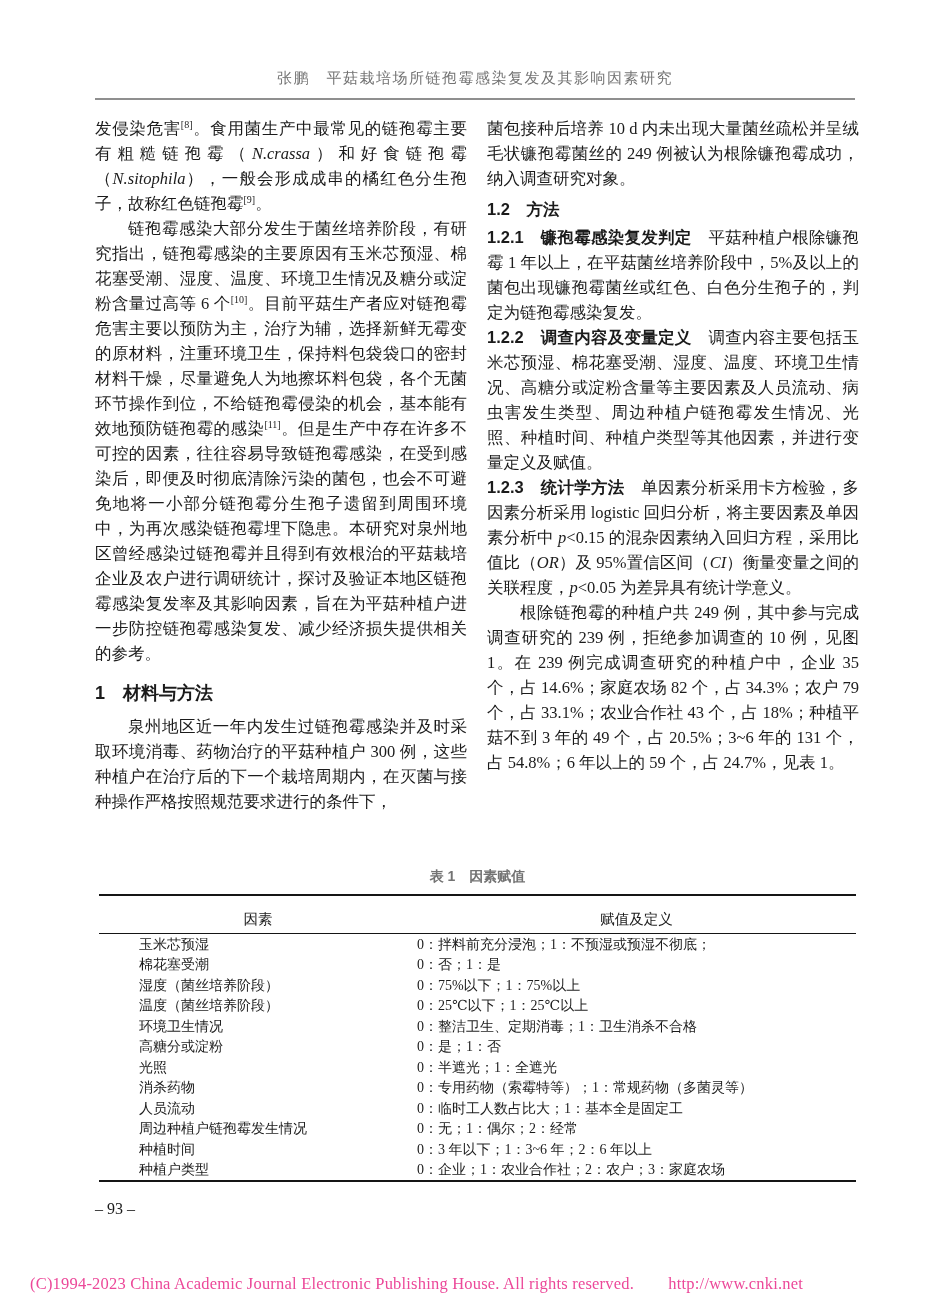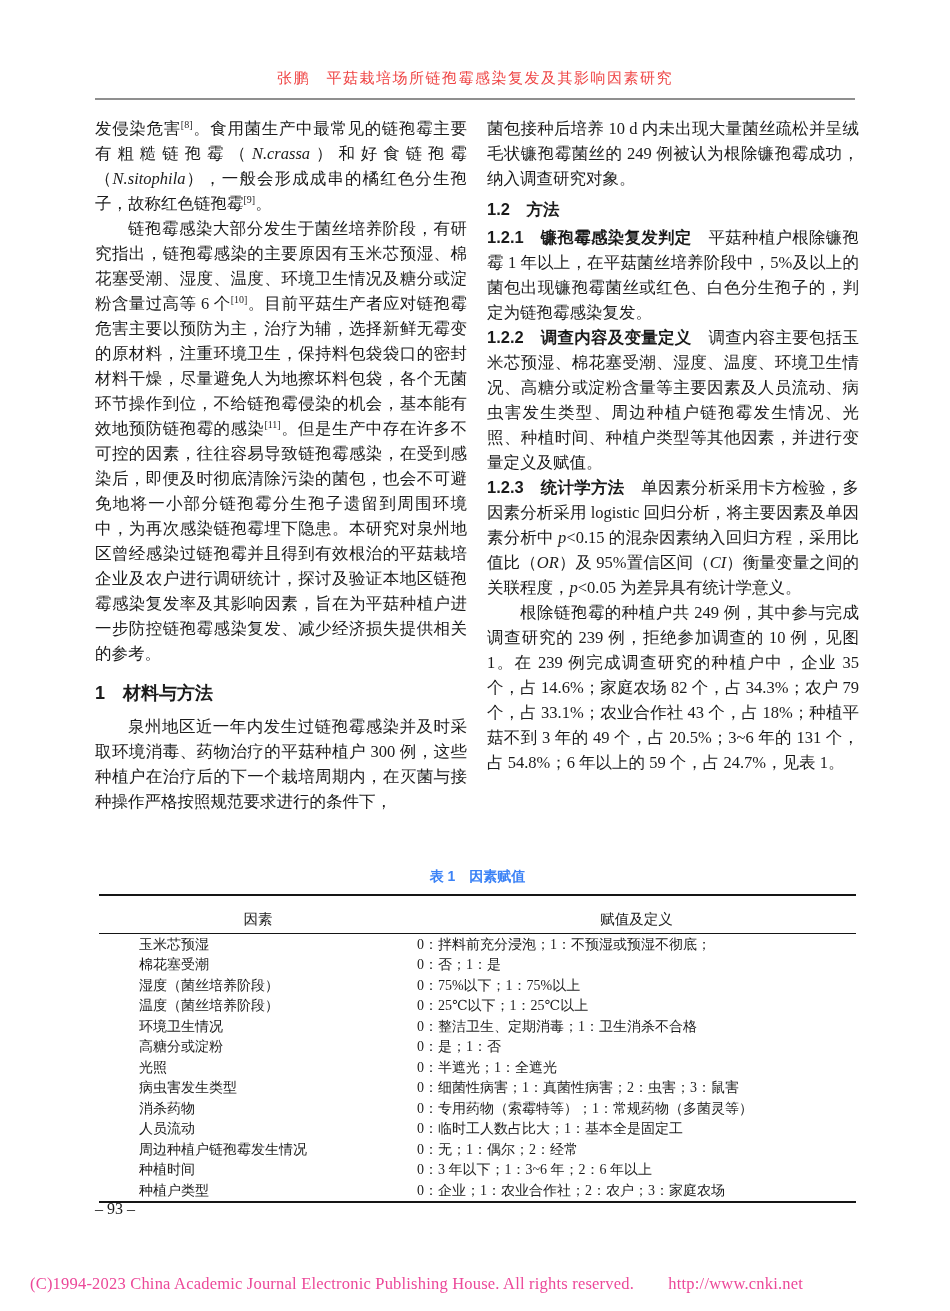--- a/index.html
+++ b/index.html
@@ -6,21 +6,21 @@
   html,body { width:950px; height:1311px; }
   body {
     position:relative;
     background:#ffffff;
     color:#1b1b1b;
     font-family:"Liberation Serif","DejaVu Serif",serif;
     overflow:hidden;
   }
   .running-head {
     position:absolute; top:69px; left:95px; width:760px;
-    text-align:center; font-size:15px; letter-spacing:1.5px; color:#ef4444;
+    text-align:center; font-size:15px; letter-spacing:1.5px; color:#737373;
   }
   .head-rule {
     position:absolute; top:98px; left:95px; width:760px; height:2px;
     background:#8f8f8f;
   }
   .col {
     position:absolute; width:372px;
     font-size:16.5px; line-height:25px;
     text-align:justify;
   }
@@ -41,21 +41,21 @@
   .seg-b {
     font-family:"Liberation Sans","DejaVu Sans",sans-serif;
     font-weight:bold;
   }
   .seg-i { font-style:italic; }
   .seg-sup { vertical-align:super; font-size:10px; line-height:0; }
   .table-wrap { position:absolute; left:99px; top:868px; width:757px; }
   .table-title {
     text-align:center;
     font-family:"Liberation Sans","DejaVu Sans",sans-serif;
-    font-weight:bold; font-size:14px; margin-bottom:8px; color:#3b82f6;
+    font-weight:bold; font-size:14px; margin-bottom:8px; color:#737373;
   }
   table.factor-table {
     width:100%; border-collapse:collapse;
     border-top:2.5px solid #151515; border-bottom:2.5px solid #151515;
     font-size:14px; color:#1b1b1b;
   }
   table.factor-table thead th {
     font-weight:normal; font-size:14.5px; text-align:center;
     border-bottom:1.5px solid #151515; padding:14px 0 4px 0;
   }
@@ -125,24 +125,20 @@
         </tr>
         <tr>
           <td class="c0">高糖分或淀粉</td>
           <td class="c1">0：是；1：否</td>
         </tr>
         <tr>
           <td class="c0">光照</td>
           <td class="c1">0：半遮光；1：全遮光</td>
         </tr>
         <tr>
-          <td class="c0">病虫害发生类型</td>
-          <td class="c1">0：细菌性病害；1：真菌性病害；2：虫害；3：鼠害</td>
-        </tr>
-        <tr>
           <td class="c0">消杀药物</td>
           <td class="c1">0：专用药物（索霉特等）；1：常规药物（多菌灵等）</td>
         </tr>
         <tr>
           <td class="c0">人员流动</td>
           <td class="c1">0：临时工人数占比大；1：基本全是固定工</td>
         </tr>
         <tr>
           <td class="c0">周边种植户链孢霉发生情况</td>
           <td class="c1">0：无；1：偶尔；2：经常</td>

